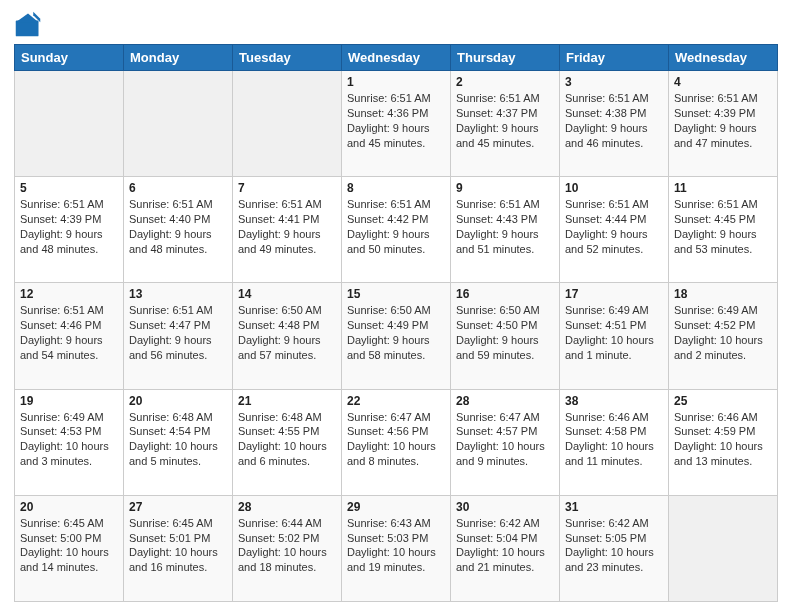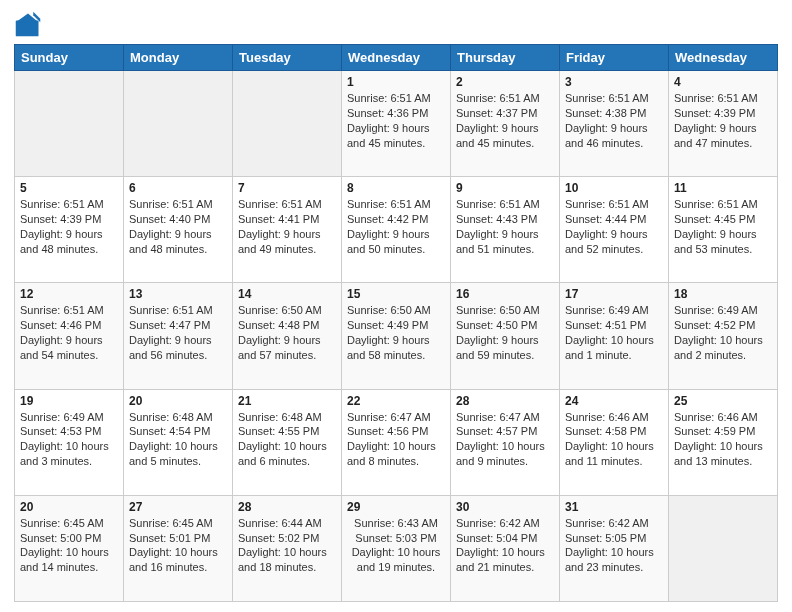--- a/index.html
+++ b/index.html
@@ -273,21 +273,21 @@
 Sunset: 4:56 PM
 Daylight: 10 hours and 8 minutes.</div>
           </td>
           <td>
             <span class="day-number">28</span>
             <div class="day-info" style="white-space: pre-line;">Sunrise: 6:47 AM
 Sunset: 4:57 PM
 Daylight: 10 hours and 9 minutes.</div>
           </td>
           <td>
-            <span class="day-number">24</span>
+            <span class="day-number">38</span>
             <div class="day-info" style="white-space: pre-line;">Sunrise: 6:46 AM
 Sunset: 4:58 PM
 Daylight: 10 hours and 11 minutes.</div>
           </td>
           <td>
             <span class="day-number">25</span>
             <div class="day-info" style="white-space: pre-line;">Sunrise: 6:46 AM
 Sunset: 4:59 PM
 Daylight: 10 hours and 13 minutes.</div>
           </td>
@@ -306,21 +306,21 @@
 Daylight: 10 hours and 16 minutes.</div>
           </td>
           <td>
             <span class="day-number">28</span>
             <div class="day-info" style="white-space: pre-line;">Sunrise: 6:44 AM
 Sunset: 5:02 PM
 Daylight: 10 hours and 18 minutes.</div>
           </td>
           <td>
             <span class="day-number">29</span>
-            <div class="day-info" style="white-space: pre-line; text-align: center;">Sunrise: 6:43 AM
+            <div class="day-info" style="white-space: pre-line;">Sunrise: 6:43 AM
 Sunset: 5:03 PM
 Daylight: 10 hours and 19 minutes.</div>
           </td>
           <td>
             <span class="day-number">30</span>
             <div class="day-info" style="white-space: pre-line;">Sunrise: 6:42 AM
 Sunset: 5:04 PM
 Daylight: 10 hours and 21 minutes.</div>
           </td>
           <td>

